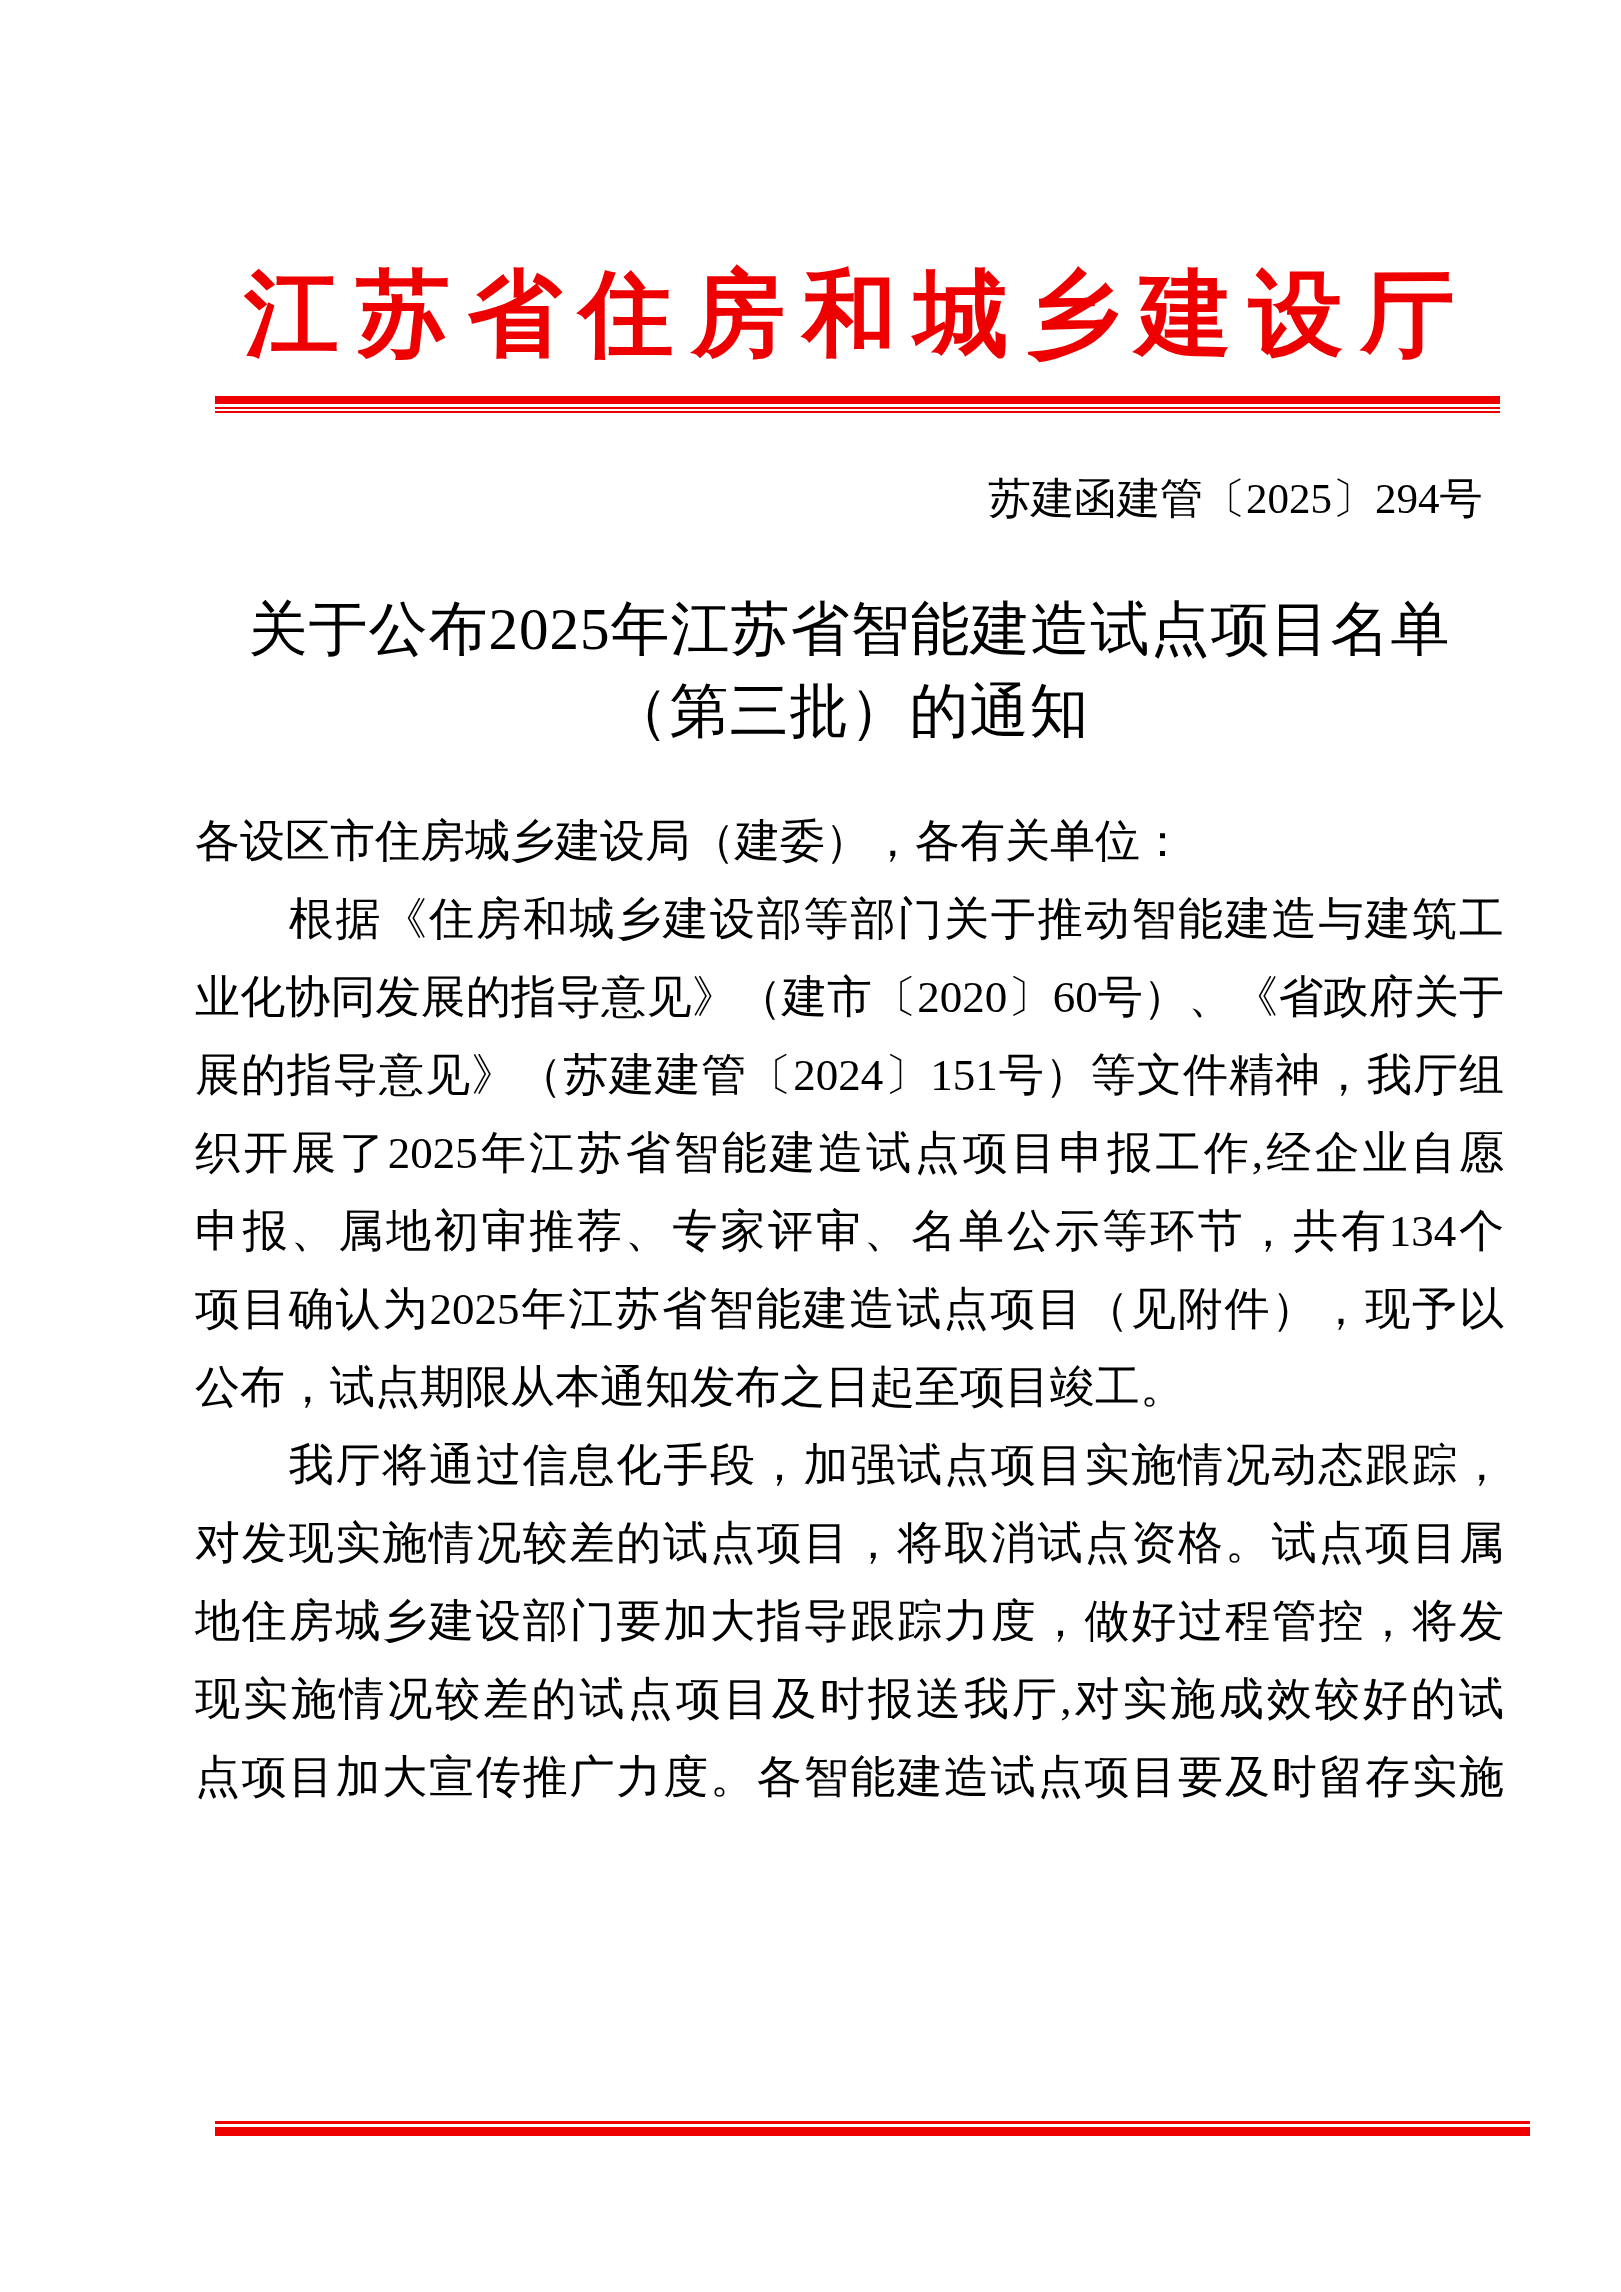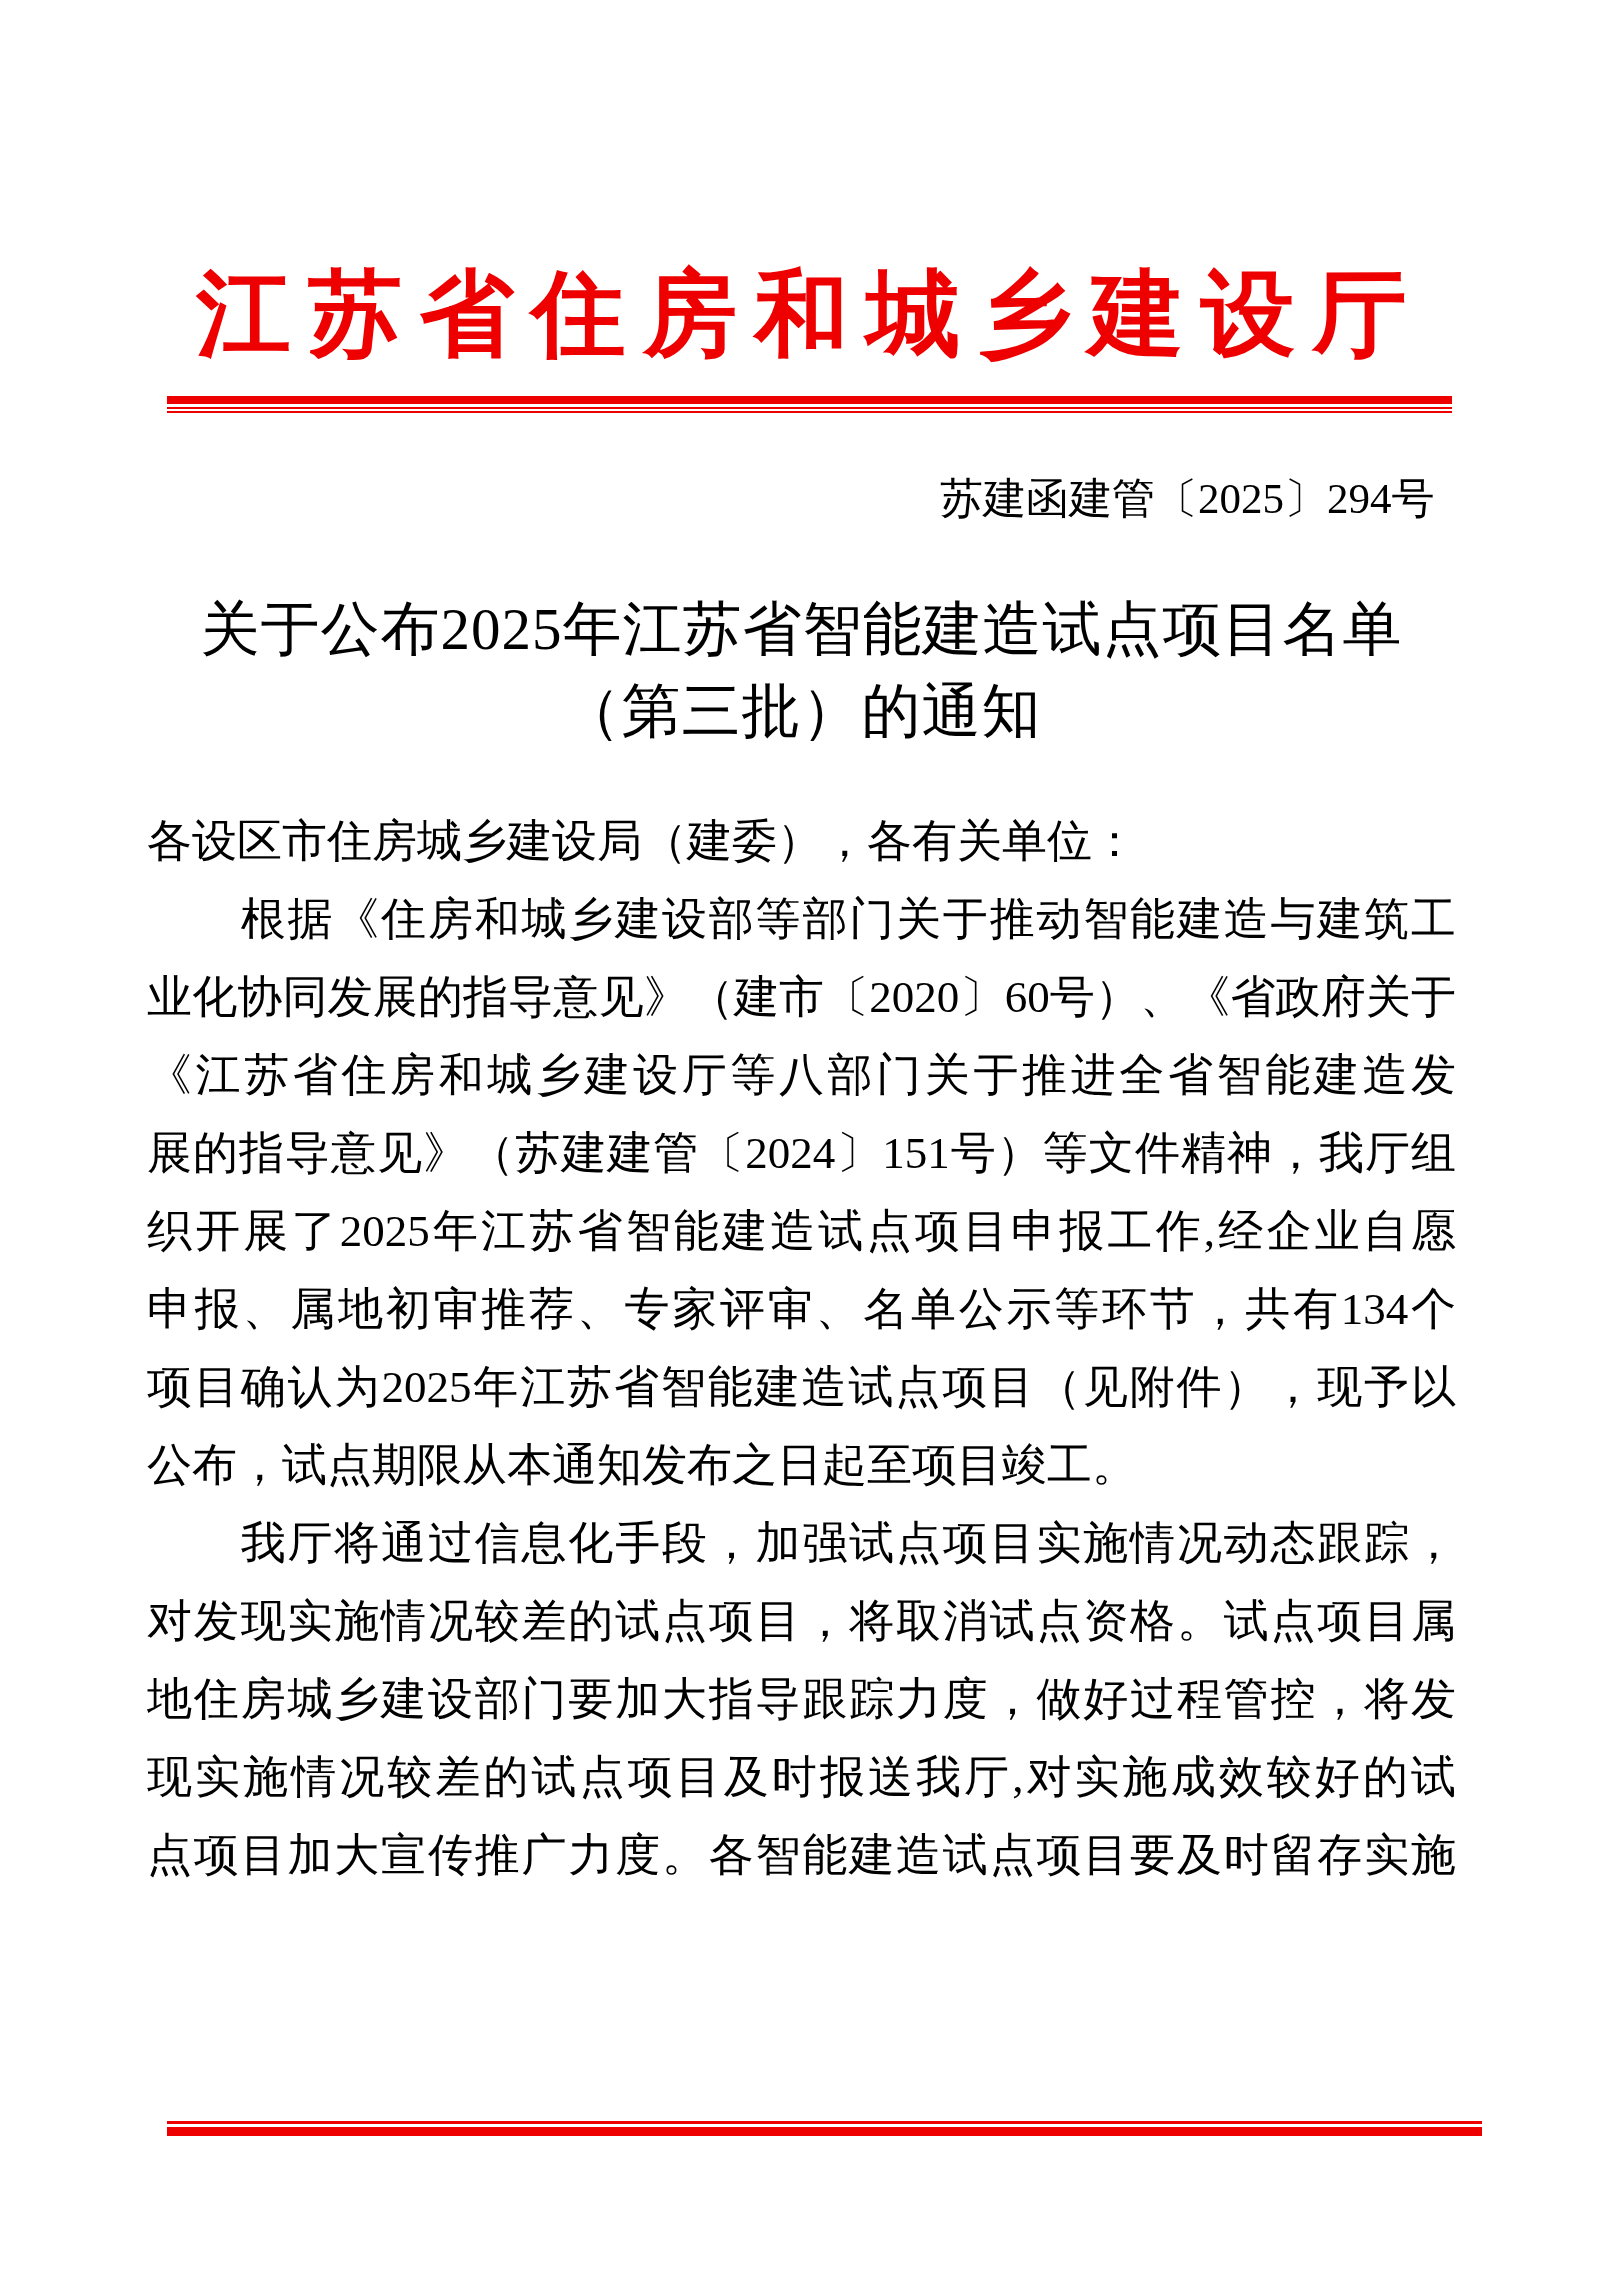--- a/index.html
+++ b/index.html
@@ -8,20 +8,21 @@
   body {
     width: 1621px; height: 2293px;
     font-family: "Liberation Serif", "DejaVu Serif", serif;
     color: #000;
     position: relative;
     overflow: hidden;
   }
   .page {
     position: absolute; inset: 0;
     background: #ffffff;
+    margin-left: 48px;
   }
   .content {
     position: absolute;
     left: 147px;
     width: 1309px;
     top: 0;
     height: 100%;
   }
   
   .header-title {
@@ -121,21 +122,20 @@
 
     <div class="doc-title">
       <div>关于公布2025年江苏省智能建造试点项目名单</div>
       <div>（第三批）的通知</div>
     </div>
 
     <div class="body-text">
       <div class="line">各设区市住房城乡建设局（建委），各有关单位：</div>
       <div class="line fill">　　根据《住房和城乡建设部等部门关于推动智能建造与建筑工</div>
       <div class="line fill">业化协同发展的指导意见》（建市〔2020〕60号）、《省政府关于</div>
-      <div class="line fill">《江苏省住房和城乡建设厅等八部门关于推进全省智能建造发</div>
       <div class="line fill">展的指导意见》（苏建建管〔2024〕151号）等文件精神，我厅组</div>
       <div class="line fill">织开展了2025年江苏省智能建造试点项目申报工作,经企业自愿</div>
       <div class="line fill">申报、属地初审推荐、专家评审、名单公示等环节，共有134个</div>
       <div class="line fill">项目确认为2025年江苏省智能建造试点项目（见附件），现予以</div>
       <div class="line">公布，试点期限从本通知发布之日起至项目竣工。</div>
       <div class="line fill">　　我厅将通过信息化手段，加强试点项目实施情况动态跟踪，</div>
       <div class="line fill">对发现实施情况较差的试点项目，将取消试点资格。试点项目属</div>
       <div class="line fill">地住房城乡建设部门要加大指导跟踪力度，做好过程管控，将发</div>
       <div class="line fill">现实施情况较差的试点项目及时报送我厅,对实施成效较好的试</div>
       <div class="line fill">点项目加大宣传推广力度。各智能建造试点项目要及时留存实施</div>

